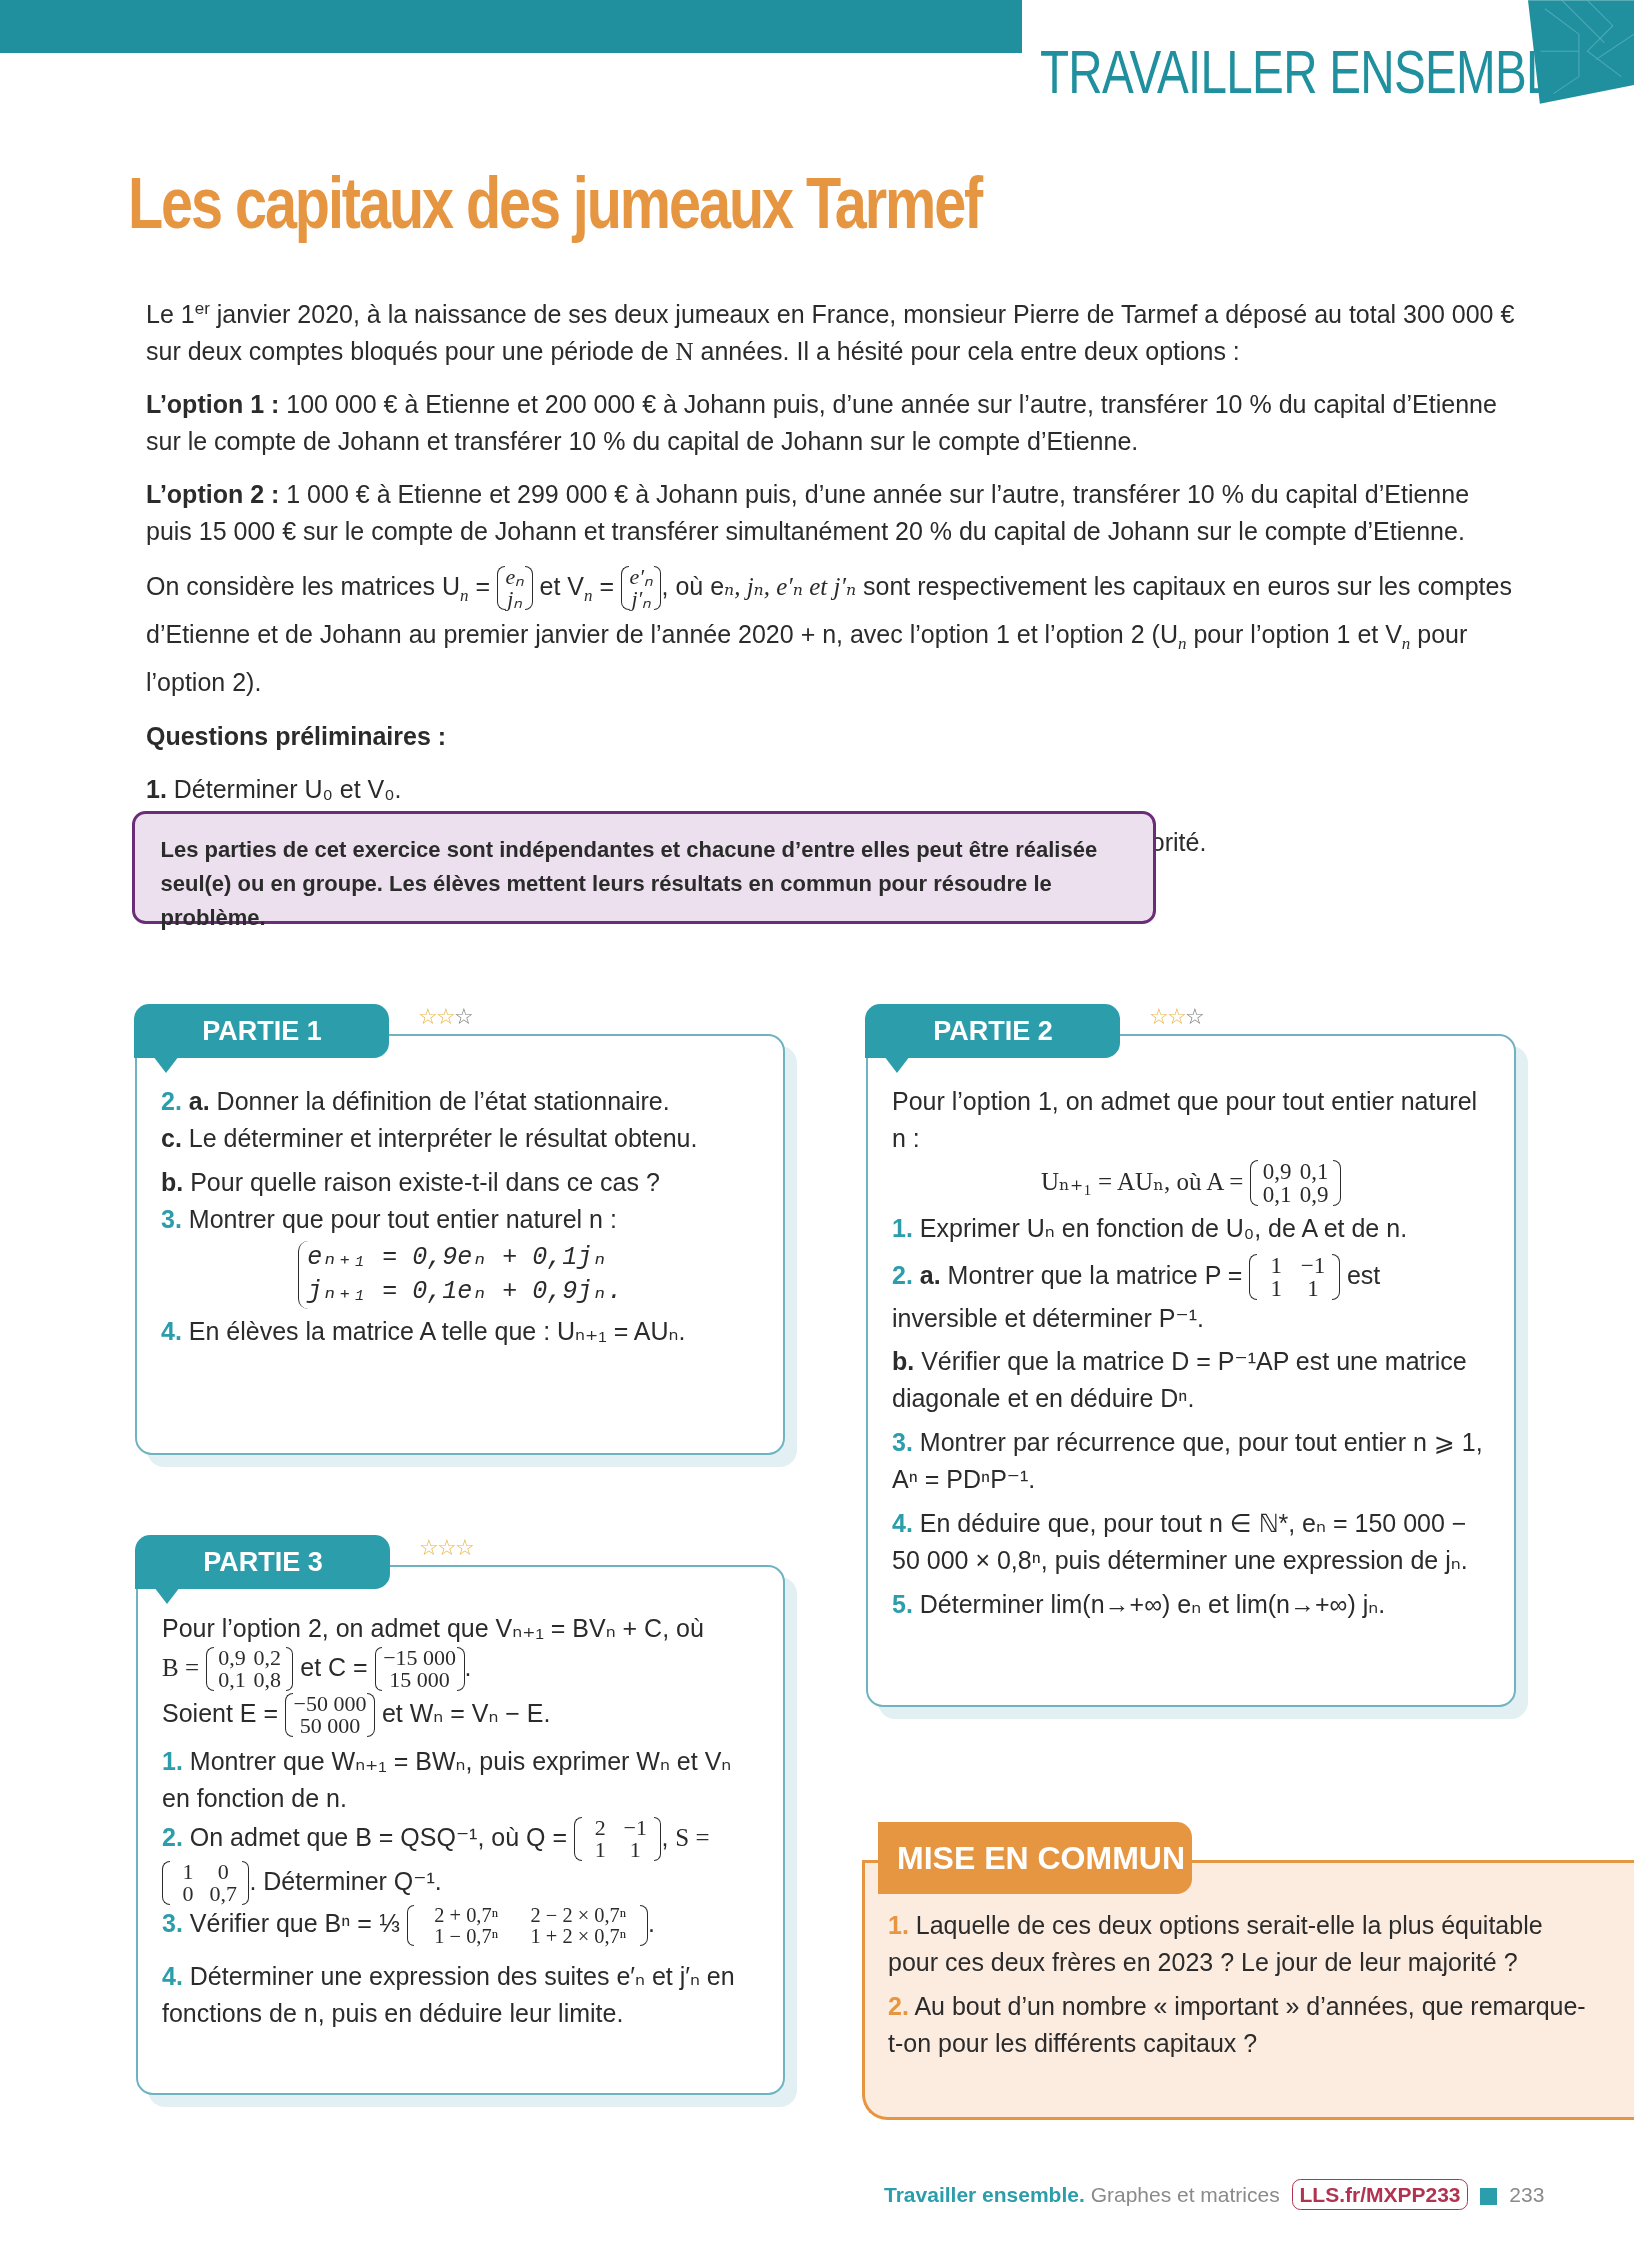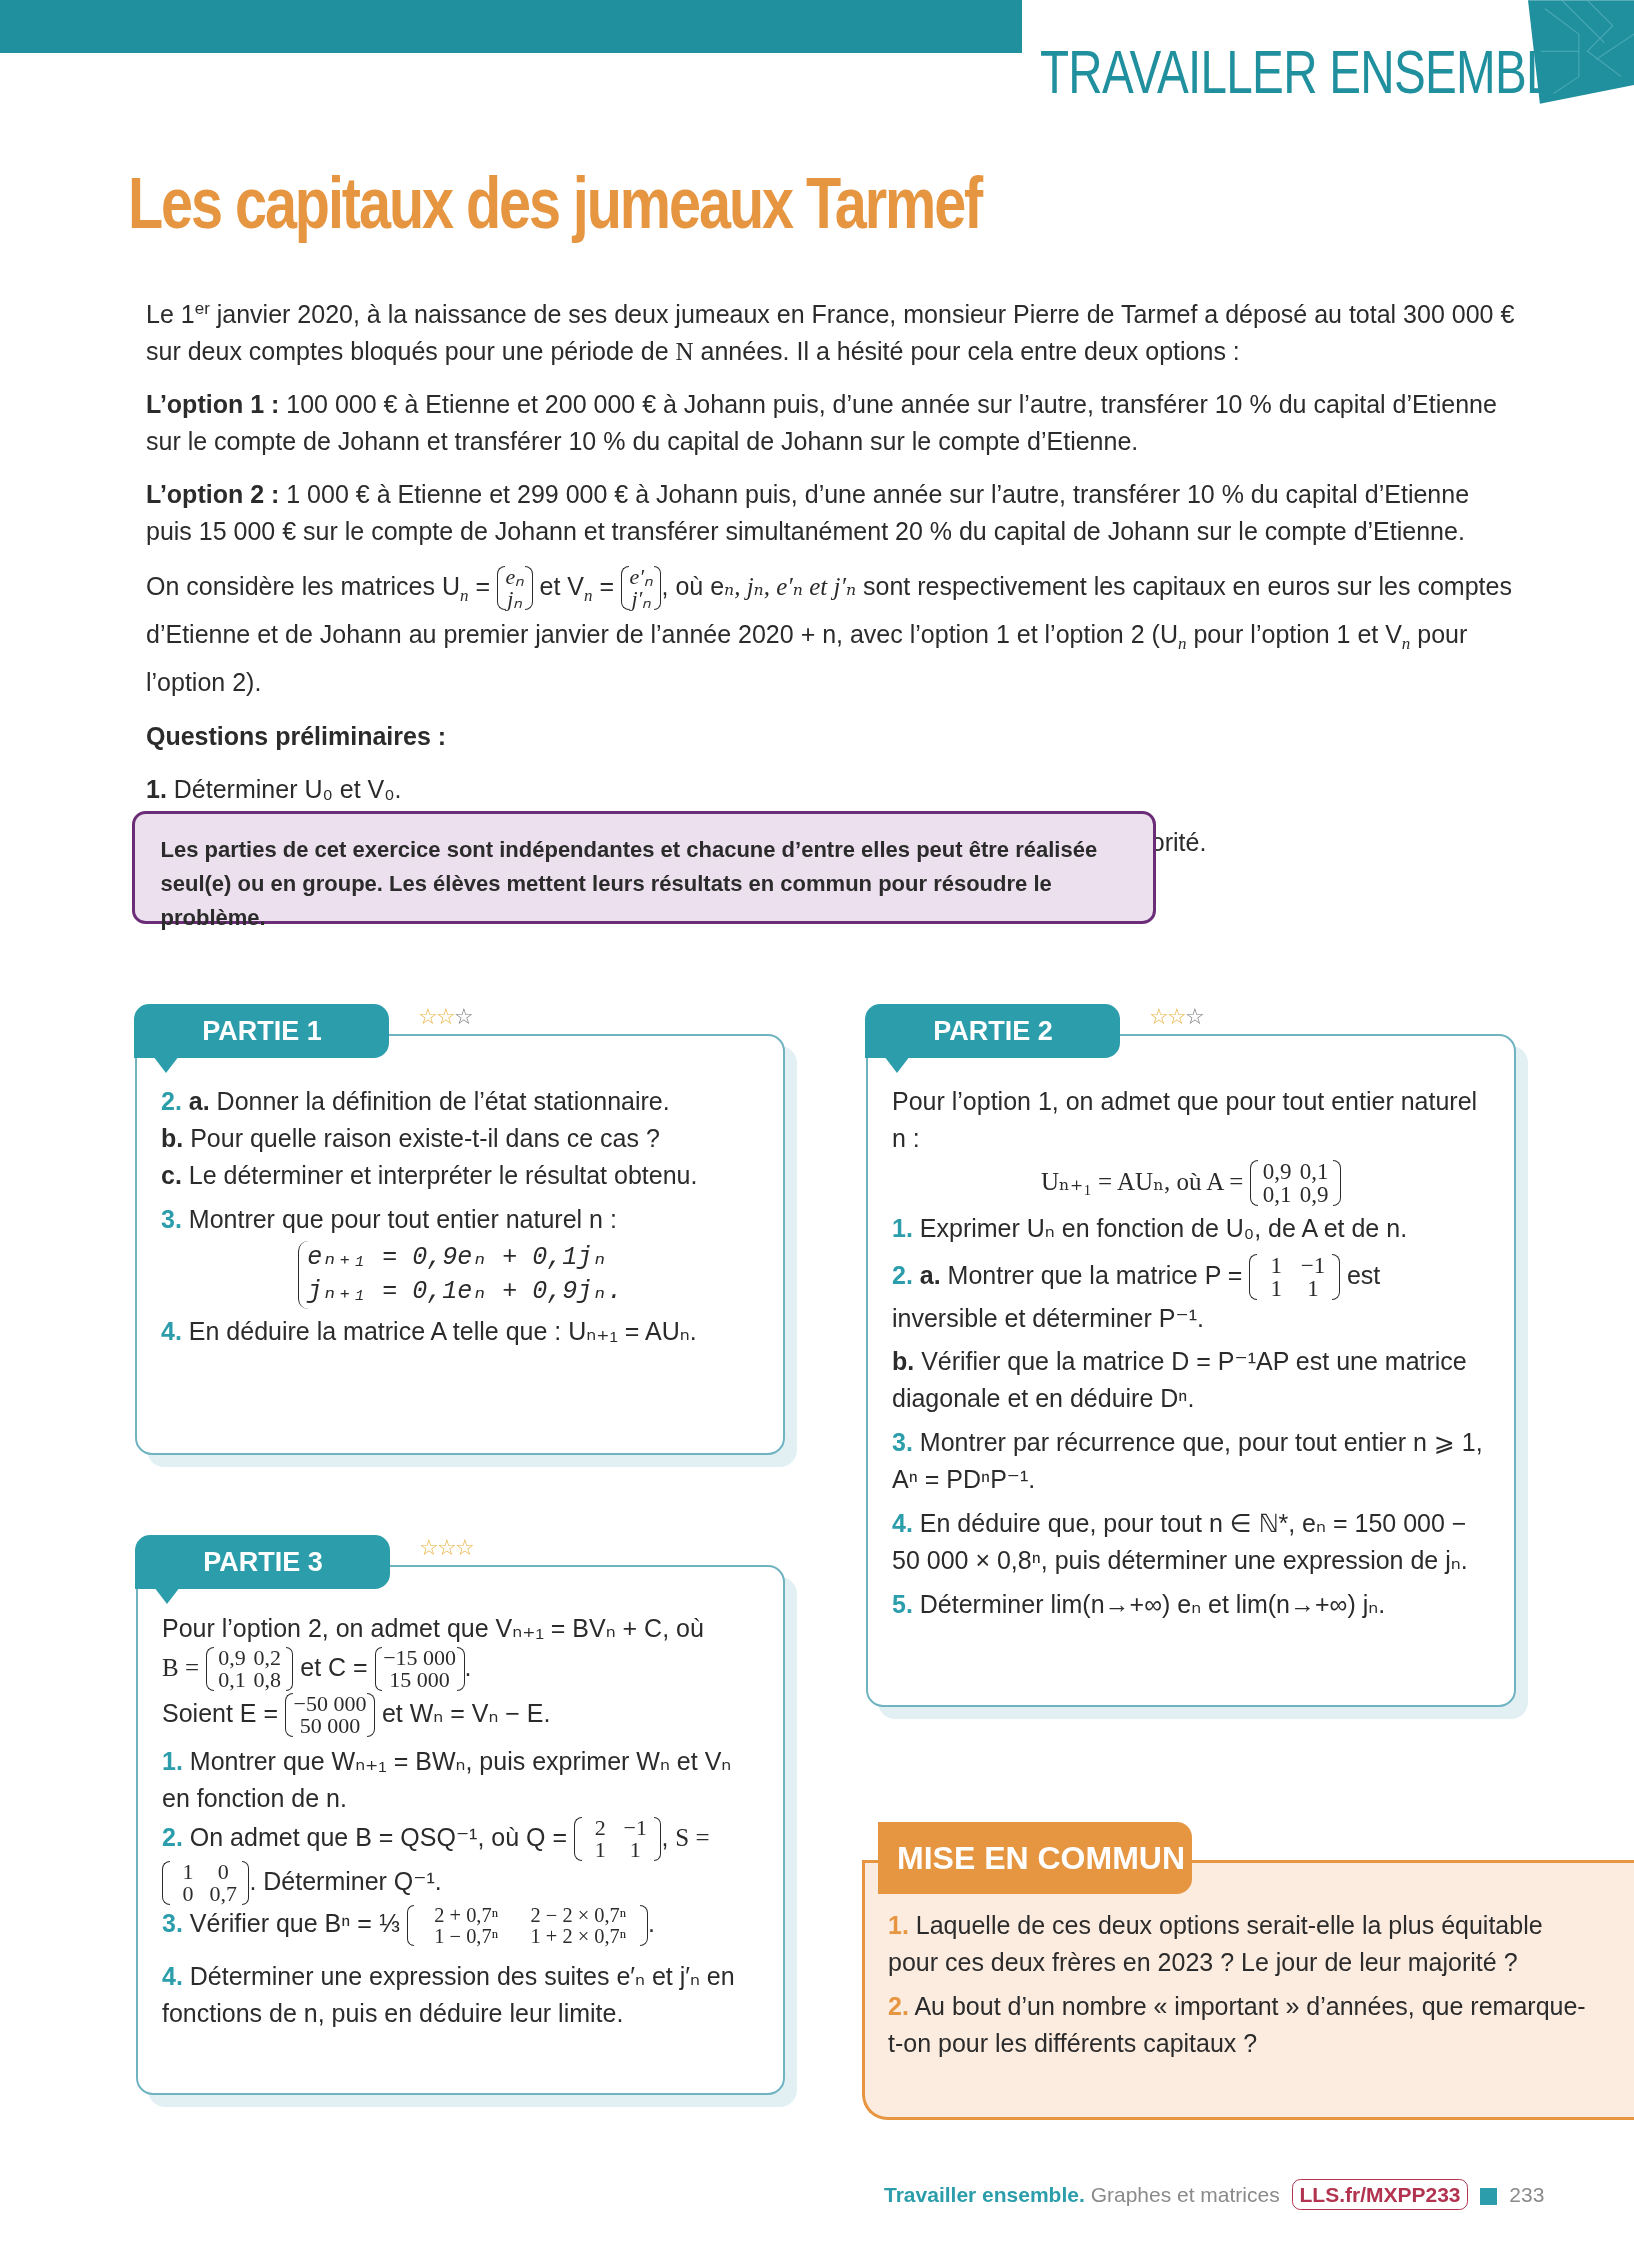--- a/index.html
+++ b/index.html
@@ -106,27 +106,27 @@
   <p class="q"><span class="b">2.</span><span> Conjecturer sans calcul, l’option la plus avantageuse pour chaque frère le jour de sa majorité.</span></p>
 </div>
 
 <div id="info-box" class="abs">Les parties de cet exercice sont indépendantes et chacune d’entre elles peut être réalisée seul(e) ou en groupe. Les élèves mettent leurs résultats en commun pour résoudre le problème.</div>
 
 <div class="card" style="left:135px; top:1034px; width:650px; height:421px;">
   <div class="tab">PARTIE 1</div>
   <div class="stars"><span class="star-on">☆</span><span class="star-on">☆</span><span class="star-off">☆</span></div>
   <div class="body">
     <p style="margin-bottom:0"><span class="num">2.</span><span class="lt"> a.</span><span> Donner la définition de l’état stationnaire.</span></p>
+    <p><span class="lt">c.</span><span> Le déterminer et interpréter le résultat obtenu.</span></p>
     <p style="margin-bottom:0"><span class="lt">b.</span><span> Pour quelle raison existe-t-il dans ce cas ?</span></p>
-    <p><span class="lt">c.</span><span> Le déterminer et interpréter le résultat obtenu.</span></p>
     <p style="margin-bottom:0"><span class="num">3.</span><span> Montrer que pour tout entier naturel n :</span></p>
     <div class="center-eq">
       <span class="sys it"><span style="display:block">eₙ₊₁ = 0,9eₙ + 0,1jₙ</span><span style="display:block">jₙ₊₁ = 0,1eₙ + 0,9jₙ.</span></span>
     </div>
-    <p><span class="num">4.</span><span> En déduire la matrice A telle que : Uₙ₊₁ = AUₙ.</span></p>
+    <p><span class="num">4.</span><span> En élèves la matrice A telle que : Uₙ₊₁ = AUₙ.</span></p>
   </div>
 </div>
 
 <div class="card" style="left:866px; top:1034px; width:650px; height:673px;">
   <div class="tab">PARTIE 2</div>
   <div class="stars"><span class="star-on">☆</span><span class="star-on">☆</span><span class="star-off">☆</span></div>
   <div class="body">
     <p style="margin-bottom:0">Pour l’option 1, on admet que pour tout entier naturel n :</p>
     <div class="center-eq">
       <span class="math">Uₙ₊₁ = AUₙ, où A =</span>

